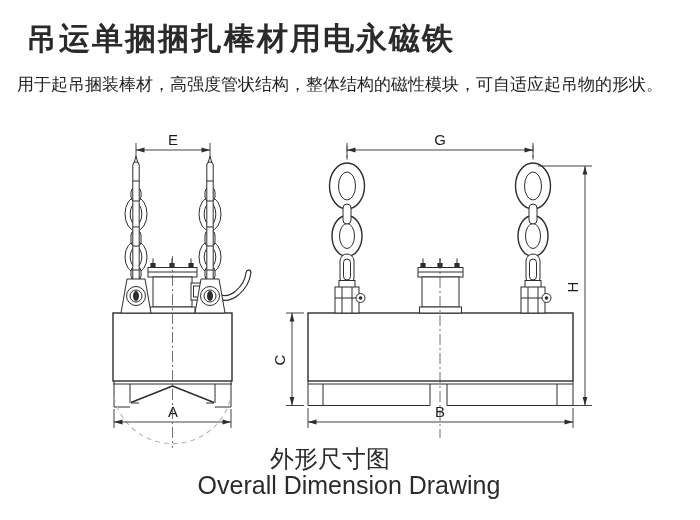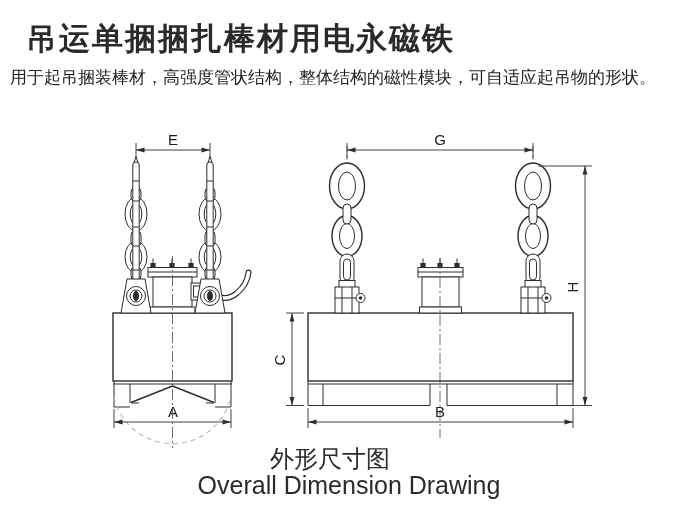--- a/index.html
+++ b/index.html
@@ -1,20 +1,20 @@
 <!DOCTYPE html>
 <html><head>
 <meta charset="utf-8">
 <style>
   html,body{margin:0;padding:0;background:#fff;}
   .page{position:relative;width:700px;height:520px;background:#ffffff;overflow:hidden;
         font-family:"Liberation Sans","DejaVu Sans",sans-serif;}
   .title{position:absolute;left:10px;top:2px;margin:16px;font-size:31px;font-weight:700;
          letter-spacing:2px;color:#2a2a2a;white-space:nowrap;}
-  .subtitle{position:absolute;left:10px;top:66px;margin:0;font-size:17px;font-weight:400;
+  .subtitle{position:absolute;left:10px;top:66px;margin:7px;font-size:17px;font-weight:400;
             color:#1f1f1f;white-space:nowrap;letter-spacing:0px;}
   svg.drawing{position:absolute;left:0;top:0;}
   .ln  {stroke:#2d2d2d;stroke-width:1.4;fill:none;}
   .ln2 {stroke:#2d2d2d;stroke-width:1;fill:none;}
   .wf  {fill:#ffffff;stroke:#2d2d2d;stroke-width:1.4;}
   .wf2 {fill:#ffffff;stroke:#2d2d2d;stroke-width:1;}
   .dk  {fill:#2d2d2d;stroke:none;}
   .dim {stroke:#2d2d2d;stroke-width:0.9;fill:none;}
   .cl  {stroke:#4a4a4a;stroke-width:0.8;stroke-dasharray:11 3 2 3;fill:none;}
   .cl2 {stroke:#4a4a4a;stroke-width:0.7;stroke-dasharray:6 3;fill:none;}

